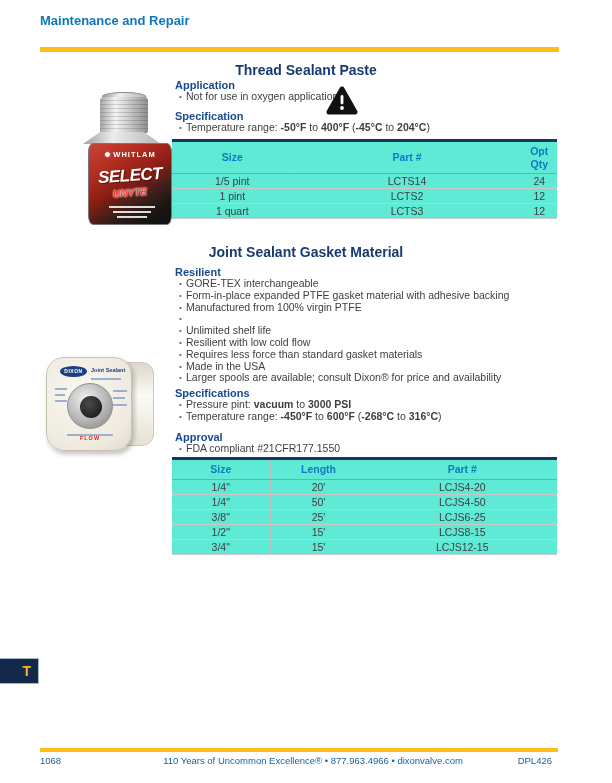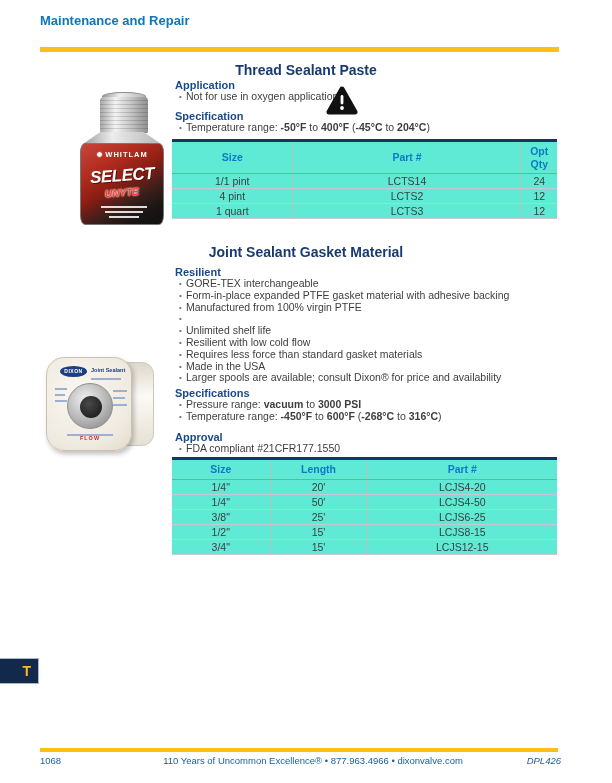--- a/index.html
+++ b/index.html
@@ -9,21 +9,21 @@
   }
   .abs{position:absolute;}
 
   
   .page-header{left:40px;top:13px;font-size:13px;font-weight:bold;color:#0e76bc;}
   .top-rule{left:40px;top:47px;width:519px;height:5px;background:#fcbf17;}
   .footer-rule{left:40px;top:748px;width:518px;height:4px;background:#fcbf17;}
   .footer-text{top:755px;font-size:9.5px;color:#17629f;}
   .footer-left{left:40px;}
   .footer-center{left:0;width:612px;text-align:center;margin-left:7px;}
-  .footer-right{right:51px;font-style:italic;}
+  .footer-right{right:60px;}
 
   
   .thumb-tab{
     left:0;top:658px;width:39px;height:26px;background:#13294b;
     border:1px solid #a9b8c6;border-left:none;box-sizing:border-box;
     text-align:right;line-height:24px;padding-right:7px;
     font-size:14px;font-weight:bold;color:#fcb817;
   }
 
   
@@ -56,21 +56,21 @@
   .can{left:78px;top:92px;width:88px;height:133px;}
   .can-cap-top{position:absolute;left:24px;top:0;width:44px;height:9px;border-radius:50%;
     background:linear-gradient(90deg,#9a9a9a,#f0f0f0 40%,#b5b5b5);border:1px solid #8a8a8a;box-sizing:border-box;}
   .can-cap{position:absolute;left:22px;top:5px;width:48px;height:36px;border-radius:4px 4px 2px 2px;
     background:linear-gradient(90deg,#a7a7a7,#f3f3f3 32%,#cfcfcf 58%,#8f8f8f);}
   .can-cap::after{content:"";position:absolute;inset:0;
     background:repeating-linear-gradient(0deg,rgba(0,0,0,0.14) 0 1px,transparent 1px 4px);}
   .can-shoulder{position:absolute;left:5px;top:40px;width:78px;height:12px;
     background:linear-gradient(90deg,#9f9f9f,#ececec 38%,#b5b5b5);
     clip-path:polygon(22% 0,78% 0,100% 100%,0 100%);}
-  .can-body{position:absolute;left:2px;top:51px;width:84px;height:82px;border-radius:5px/9px;
+  .can-body{position:absolute;left:10px;top:51px;width:84px;height:82px;border-radius:5px/9px;
     background:linear-gradient(150deg,#c8453a 0%,#b02c1f 28%,#8c1d13 48%,#3a1f1a 68%,#191513 84%,#111 100%);
     border:1px solid #777;box-sizing:border-box;overflow:hidden;}
   .can-brand{position:absolute;left:0;top:6px;width:100%;text-align:center;
     font-size:7.5px;font-weight:bold;color:#ffffff;letter-spacing:1px;}
   .can-brand-dot{display:inline-block;width:7px;height:7px;border-radius:50%;
     background:#fff;border:1.5px solid #c0392b;vertical-align:-1px;margin-right:2px;box-sizing:border-box;}
   .can-name{position:absolute;left:0;top:22px;width:100%;text-align:center;transform:rotate(-4deg);
     font-size:17px;font-weight:bold;font-style:italic;color:#ffffff;letter-spacing:-0.5px;
     text-shadow:1px 1px 0 #5a0f08;}
   .can-subname{position:absolute;left:0;top:43px;width:100%;text-align:center;transform:rotate(-4deg);
@@ -150,26 +150,26 @@
     </colgroup>
   <thead>
       <tr>
         <th>Size</th>
         <th>Part #</th>
         <th>Opt Qty</th>
       </tr>
     </thead>
   <tbody>
       <tr>
-        <td>1/1 pint</td>
+        <td>1/5 pint</td>
         <td>LCTS14</td>
         <td>24</td>
       </tr>
       <tr>
-        <td>4 pint</td>
+        <td>1 pint</td>
         <td>LCTS2</td>
         <td>12</td>
       </tr>
       <tr>
         <td>1 quart</td>
         <td>LCTS3</td>
         <td>12</td>
       </tr>
     </tbody>
 </table>
@@ -232,21 +232,21 @@
       <div class="spool-hole"></div>
     </div>
     <div class="spool-flow">FLOW</div>
   </div>
 </div>
 
 <div class="abs sub-heading" style="top:387px;">Specifications</div>
 <div class="abs bullet-list" style="top:399px;">
     <div class="bullet-line">
       <span class="bullet-marker">•</span>
-      <span><span>Pressure range: </span><span class="b">vacuum</span><span> to </span><span class="b">3000 PSI</span></span>
+      <span><span>Pressure pint: </span><span class="b">vacuum</span><span> to </span><span class="b">3000 PSI</span></span>
     </div>
     <div class="bullet-line">
       <span class="bullet-marker">•</span>
       <span><span>Temperature range: </span><span class="b">-450°F</span><span> to </span><span class="b">600°F</span><span> (</span><span class="b">-268°C</span><span> to </span><span class="b">316°C</span><span>)</span></span>
     </div>
   </div>
 
 <div class="abs sub-heading" style="top:431px;">Approval</div>
 <div class="abs bullet-list" style="top:443px;">
     <div class="bullet-line">

